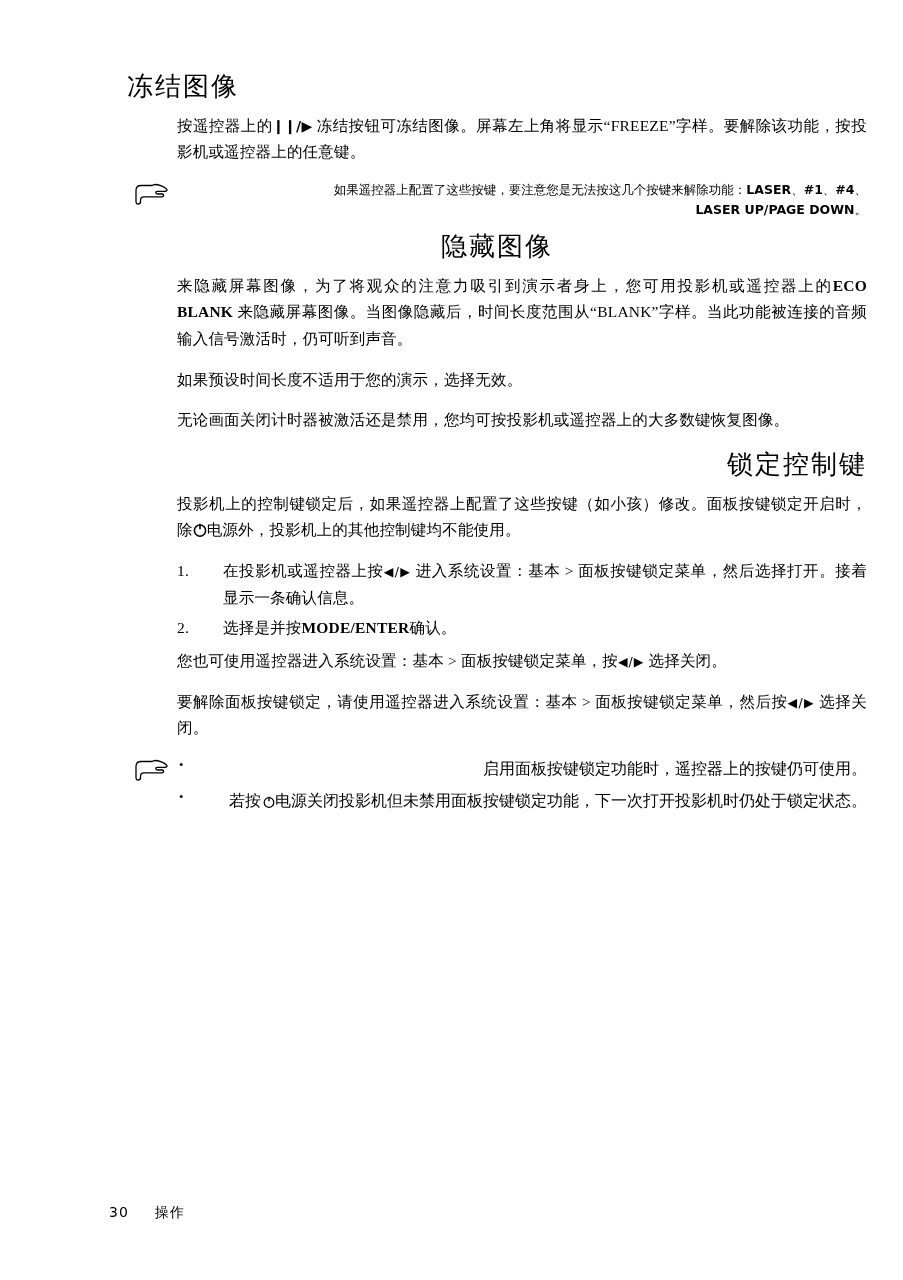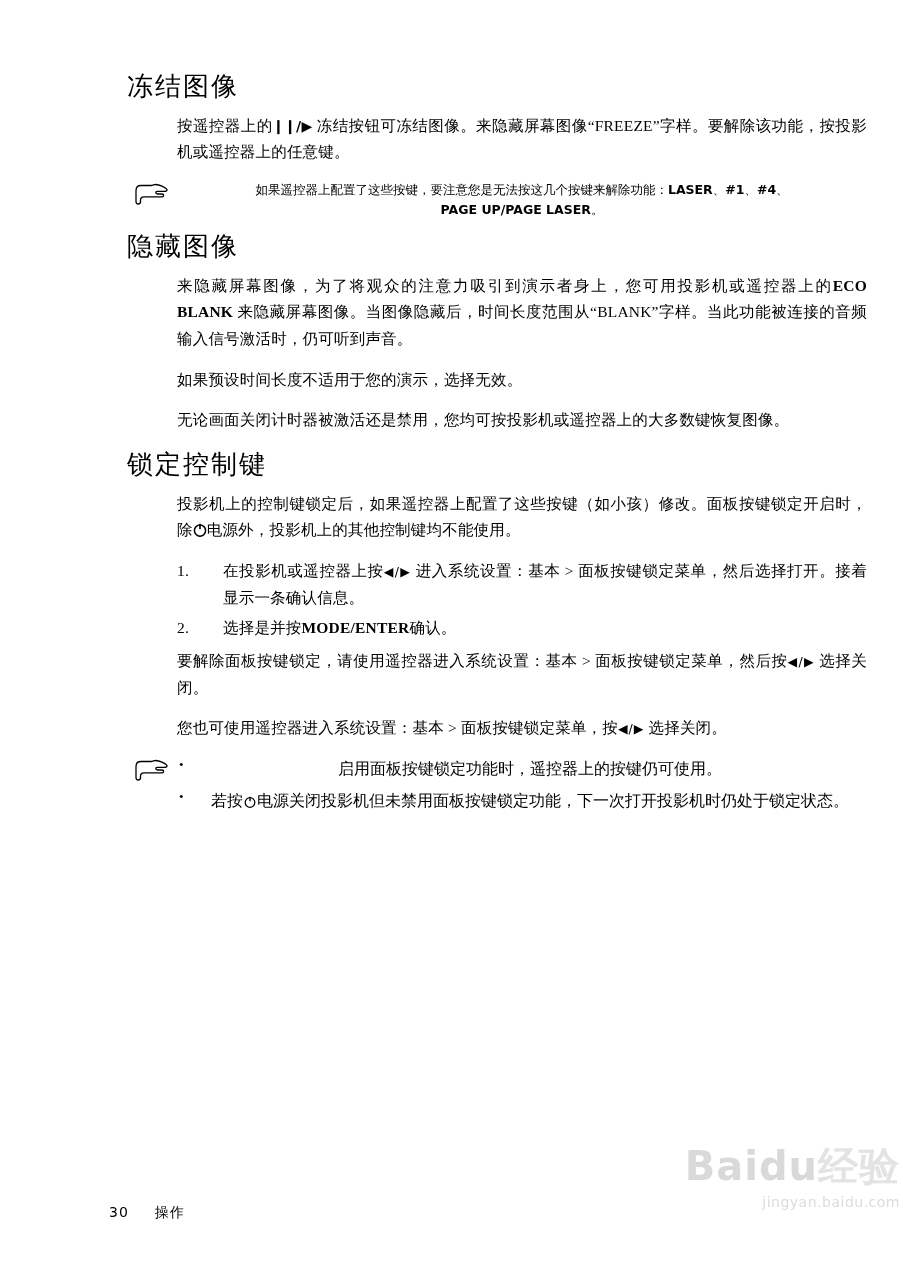--- a/index.html
+++ b/index.html
@@ -32,22 +32,22 @@
   h2.section-title {
     font-family: "DejaVu Sans", "Liberation Sans", sans-serif;
     font-weight: 400;
     font-size: 26px;
     letter-spacing: 2px;
     margin: 0 0 10px 0;
     padding: 0;
     line-height: 1.25;
   }
   .sec-freeze { margin-top: 0; }
-  .sec-blank { margin-top: 26px; }
-  .sec-lock { margin-top: 30px; }
+  .sec-blank { margin-top: 26px; text-align: center; }
+  .sec-lock { margin-top: 30px; text-align: right; }
 
   .body-block {
     margin-left: 50px;
     font-size: 15.5px;
     line-height: 1.72;
     text-align: justify;
     letter-spacing: 0.2px;
   }
   .body-block p {
     margin: 0 0 14px 0;
@@ -68,21 +68,21 @@
     position: absolute;
     left: 0;
     top: 1px;
     width: 34px;
     height: 26px;
   }
   .note .note-body {
     margin-left: 42px;
     font-size: 12.5px;
     line-height: 1.62;
-    text-align: center;
+    text-align: right;
   }
   .note .note-body p { margin: 0 0 2px 0; }
   .note-list {
     margin: 0;
     padding: 0;
     list-style: none;
   }
   .note-list li {
     position: relative;
     padding-left: 16px;
@@ -185,32 +185,32 @@
 </head>
 <body>
 
 <div class="page">
 
   <div class="content">
 
     <h2 class="section-title sec-freeze">冻结图像</h2>
 
     <div class="body-block">
-      <p><span>按遥控器上的</span><span class="gl-pause-play">❙❙/▶</span> <span>冻结按钮可冻结图像。来隐藏屏幕图像</span>“<span class="serif-caps">FREEZE</span>”<span>字样。要解除该功能，按投影机或遥控器上的任意键。</span></p>
+      <p><span>按遥控器上的</span><span class="gl-pause-play">❙❙/▶</span> <span>冻结按钮可冻结图像。屏幕左上角将显示</span>“<span class="serif-caps">FREEZE</span>”<span>字样。要解除该功能，按投影机或遥控器上的任意键。</span></p>
     </div>
 
     <div class="note">
       <span class="hand">
         <svg viewBox="0 0 34 26" width="34" height="26" xmlns="http://www.w3.org/2000/svg">
           <path d="M1 9.5 C1 6.5 3 4.5 6 4.5 L16 4.5 C18 4.5 19 3.5 20.5 3.5 C23 3.5 25 4.2 27 5.2 C29.5 6.4 32 7.5 32 9 C32 10 30.5 10.4 29 10.4 L22 10.4 C21.2 10.4 20.8 10.8 20.8 11.6 C20.8 12.6 21.6 13 22.6 13 L27 13 C28 13 28.6 13.6 28.6 14.4 C28.6 15.2 28 15.8 27 15.8 L9 15.8 C7 15.8 5.5 17 5.5 19.2 L5.5 21 C5.5 22.4 4.3 23 3 23 C1.8 23 1 22 1 20.6 Z" fill="none" stroke="#000" stroke-width="1.3"></path>
           <path d="M5.5 19.8 L5.5 21.2" fill="none" stroke="#000" stroke-width="1.1"></path>
         </svg>
       </span>
       <div class="note-body">
-        <p><span>如果遥控器上配置了这些按键，要注意您是无法按这几个按键来解除功能：</span><span class="sans b">LASER</span><span>、</span><span class="sans b">#1</span><span>、</span><span class="sans b">#4</span><span>、</span><br><span class="sans b">PAGE UP/PAGE LASER</span><span>。</span></p>
+        <p><span>如果遥控器上配置了这些按键，要注意您是无法按这几个按键来解除功能：</span><span class="sans b">LASER</span><span>、</span><span class="sans b">#1</span><span>、</span><span class="sans b">#4</span><span>、</span><br><span class="sans b">LASER UP/PAGE DOWN</span><span>。</span></p>
       </div>
     </div>
 
 
     <h2 class="section-title sec-blank">隐藏图像</h2>
 
     <div class="body-block">
       <p><span>来隐藏屏幕图像，为了将观众的注意力吸引到演示者身上，您可用投影机或遥控器上的</span><span class="serif-caps b">ECO BLANK</span> <span>来隐藏屏幕图像。当图像隐藏后，时间长度范围从</span>“<span class="serif-caps">BLANK</span>”<span>字样。当此功能被连接的音频输入信号激活时，仍可听到声音。</span></p>
       <p>如果预设时间长度不适用于您的演示，选择无效。</p>
       <p>无论画面关闭计时器被激活还是禁用，您均可按投影机或遥控器上的大多数键恢复图像。</p>
@@ -227,23 +227,23 @@
 
       <ol class="steps">
         <li>
           <span class="num">1.</span><span>在投影机或遥控器上按</span><span class="gl-arrows">◀/▶</span> <span>进入系统设置：基本 &gt; 面板按键锁定菜单，然后选择打开。接着显示一条确认信息。</span>
         </li>
         <li>
           <span class="num">2.</span><span>选择是并按</span><span class="serif-caps b">MODE/ENTER</span><span>确认。</span>
         </li>
       </ol>
 
+      <p><span>您也可使用遥控器进入系统设置：基本 &gt; 面板按键锁定菜单，按</span><span class="gl-arrows">◀/▶</span> <span>选择关闭。</span></p>
+
       <p><span>要解除面板按键锁定，请使用遥控器进入系统设置：基本 &gt; 面板按键锁定菜单，然后按</span><span class="gl-arrows">◀/▶</span> <span>选择关闭。</span></p>
-
-      <p><span>您也可使用遥控器进入系统设置：基本 &gt; 面板按键锁定菜单，按</span><span class="gl-arrows">◀/▶</span> <span>选择关闭。</span></p>
     </div>
 
     <div class="note">
       <span class="hand">
         <svg viewBox="0 0 34 26" width="34" height="26" xmlns="http://www.w3.org/2000/svg">
           <path d="M1 9.5 C1 6.5 3 4.5 6 4.5 L16 4.5 C18 4.5 19 3.5 20.5 3.5 C23 3.5 25 4.2 27 5.2 C29.5 6.4 32 7.5 32 9 C32 10 30.5 10.4 29 10.4 L22 10.4 C21.2 10.4 20.8 10.8 20.8 11.6 C20.8 12.6 21.6 13 22.6 13 L27 13 C28 13 28.6 13.6 28.6 14.4 C28.6 15.2 28 15.8 27 15.8 L9 15.8 C7 15.8 5.5 17 5.5 19.2 L5.5 21 C5.5 22.4 4.3 23 3 23 C1.8 23 1 22 1 20.6 Z" fill="none" stroke="#000" stroke-width="1.3"></path>
           <path d="M5.5 19.8 L5.5 21.2" fill="none" stroke="#000" stroke-width="1.1"></path>
         </svg>
       </span>
       <div class="note-body">
@@ -256,18 +256,14 @@
         </ul>
       </div>
     </div>
 
   </div>
 
   <div class="footer">
     <span class="pno">30</span><span>操作</span>
   </div>
 
-  <div class="watermark">
-    <div class="wm-main"><span>Baidu</span><span class="wm-cn">经验</span></div>
-    <div class="wm-sub">jingyan.baidu.com</div>
-  </div>
 
 </div>
 
 </body></html>

